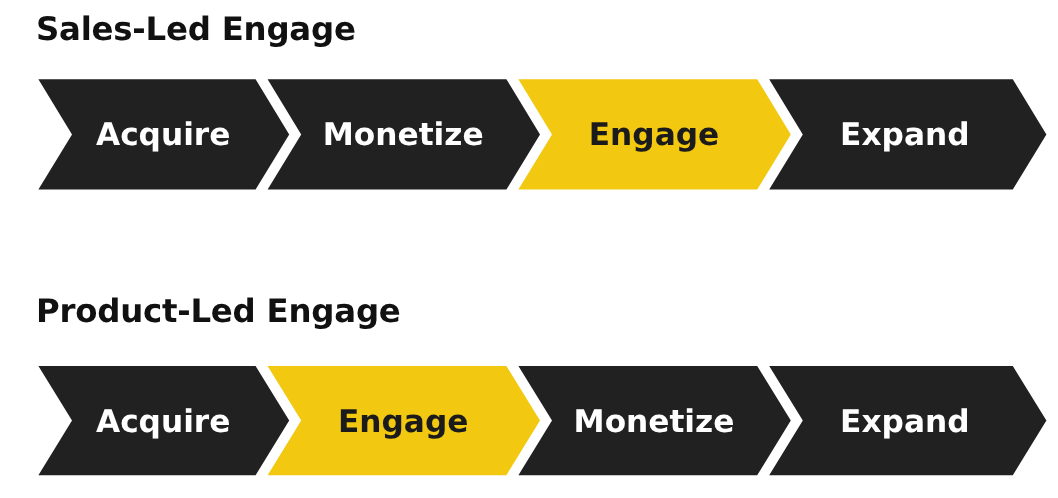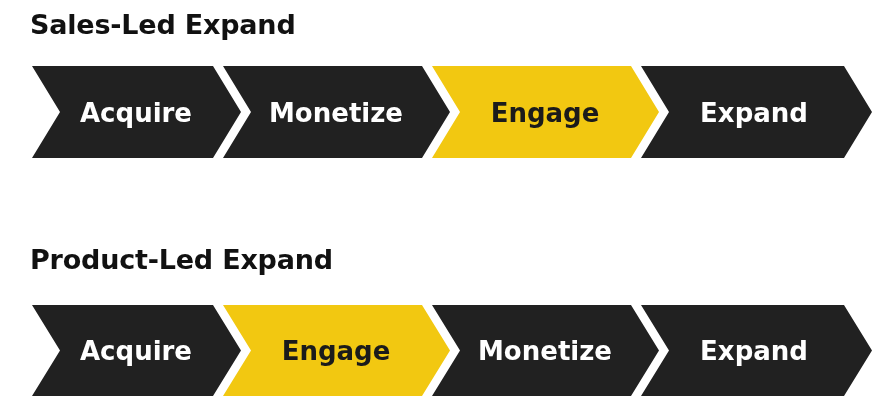--- a/index.html
+++ b/index.html
@@ -75,21 +75,21 @@
   }
   .chev-label.on-dark { fill: #ffffff; }
   .chev-label.on-accent { fill: #1b1b1b; }
 </style>
 </head>
 <body style="background: rgb(255, 255, 255);">
 
 <div class="diagram">
 
   <div class="section section-sales">
-    <div class="section-title" style="color: rgb(17, 17, 17);">Sales-Led Expand</div>
+    <div class="section-title" style="color: rgb(17, 17, 17);">Sales-Led Engage</div>
 
     <div class="chevron-bar">
       <svg viewBox="0 0 840 92" preserveAspectRatio="none">
 
         <g>
           <path d="M0,0 L181,0 L209,46 L181,92 L0,92 L28,46 Z" fill="#212121"></path>
           <text class="chev-label on-dark" x="104" y="48" fill="#ffffff">Acquire</text>
         </g>
 
         <g>
@@ -104,21 +104,21 @@
 
         <g>
           <path d="M609,0 L812,0 L840,46 L812,92 L609,92 L637,46 Z" fill="#212121"></path>
           <text class="chev-label on-dark" x="722" y="48" fill="#ffffff">Expand</text>
         </g>
       </svg>
     </div>
   </div>
 
   <div class="section section-product">
-    <div class="section-title" style="color: rgb(17, 17, 17);">Product-Led Expand</div>
+    <div class="section-title" style="color: rgb(17, 17, 17);">Product-Led Engage</div>
 
     <div class="chevron-bar">
       <svg viewBox="0 0 840 91" preserveAspectRatio="none">
 
         <g>
           <path d="M0,0 L181,0 L209,45.5 L181,91 L0,91 L28,45.5 Z" fill="#212121"></path>
           <text class="chev-label on-dark" x="104" y="47.5" fill="#ffffff">Acquire</text>
         </g>
 
         <g>

